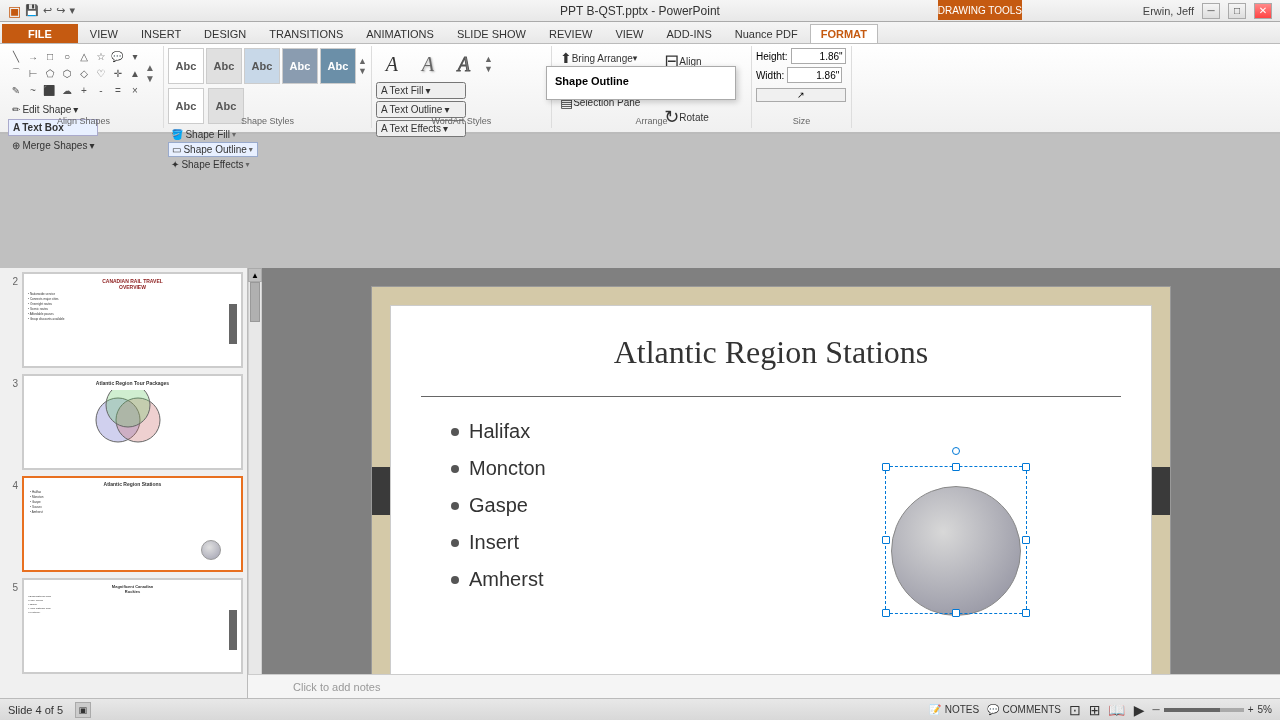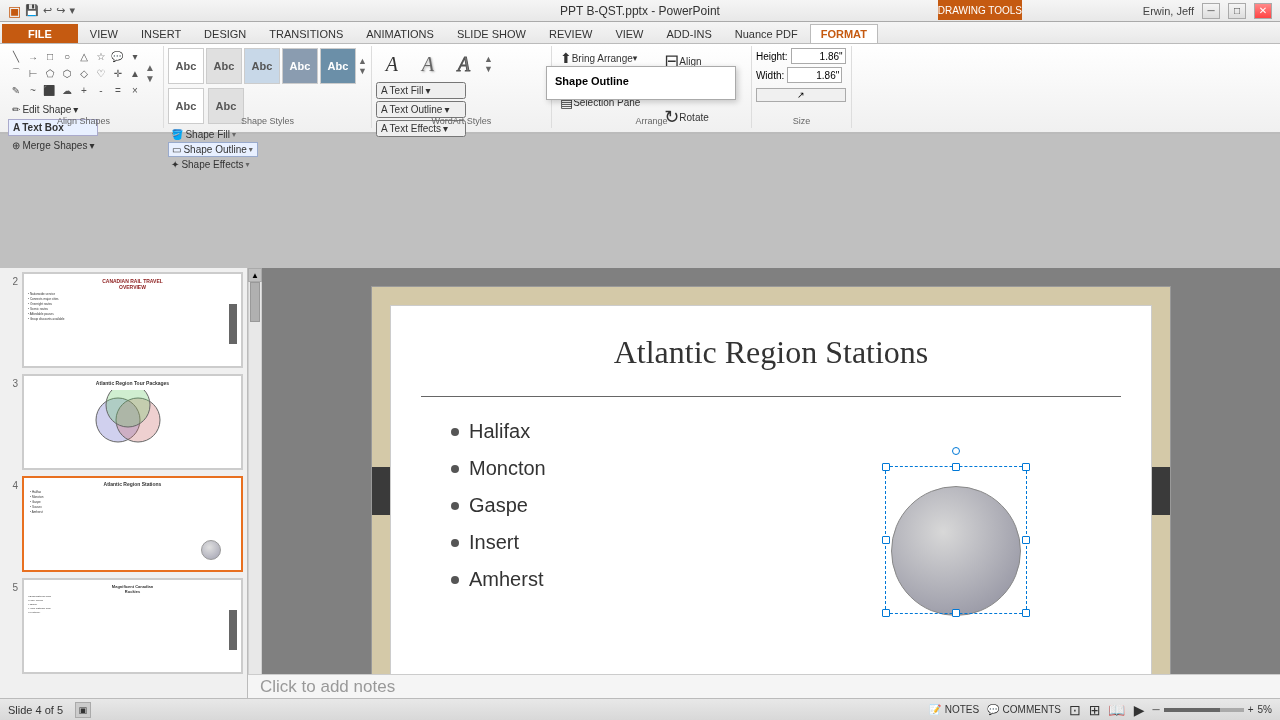--- a/index.html
+++ b/index.html
@@ -780,21 +780,21 @@
         </div>
 
       </div>
     </div>
 
   </div>
 
 </div>
 
 <div id="notes-bar">
-  <span style="color:#999;font-size:17px;">Click to add notes</span>
+  <span style="color:#999;font-size:11px;margin-left:33px;">Click to add notes</span>
 </div>
 
 <div id="status-bar">
   <span>Slide 4 of 5</span>
   <span style="width:16px;height:16px;background:#ccc;border:1px solid #aaa;cursor:pointer;font-size:9px;display:inline-flex;align-items:center;justify-content:center;">▣</span>
   <div class="status-right">
     <span style="cursor:pointer; font-size:10px; display:flex;align-items:center;gap:3px;">
       <span>📝</span>
       <span>NOTES</span>
     </span>

